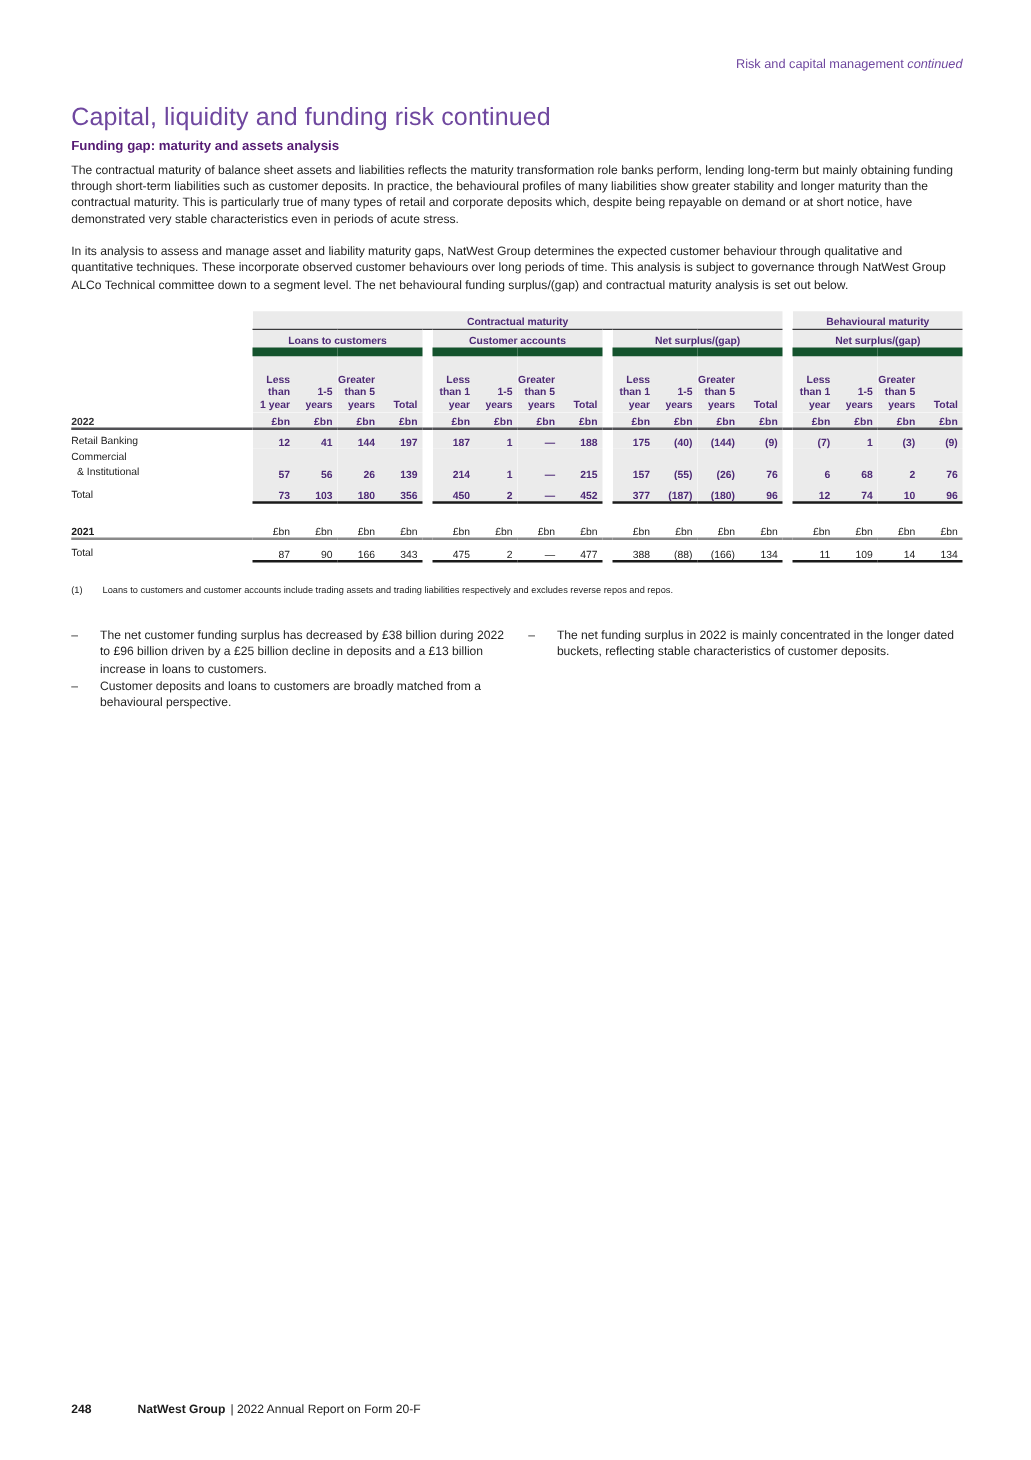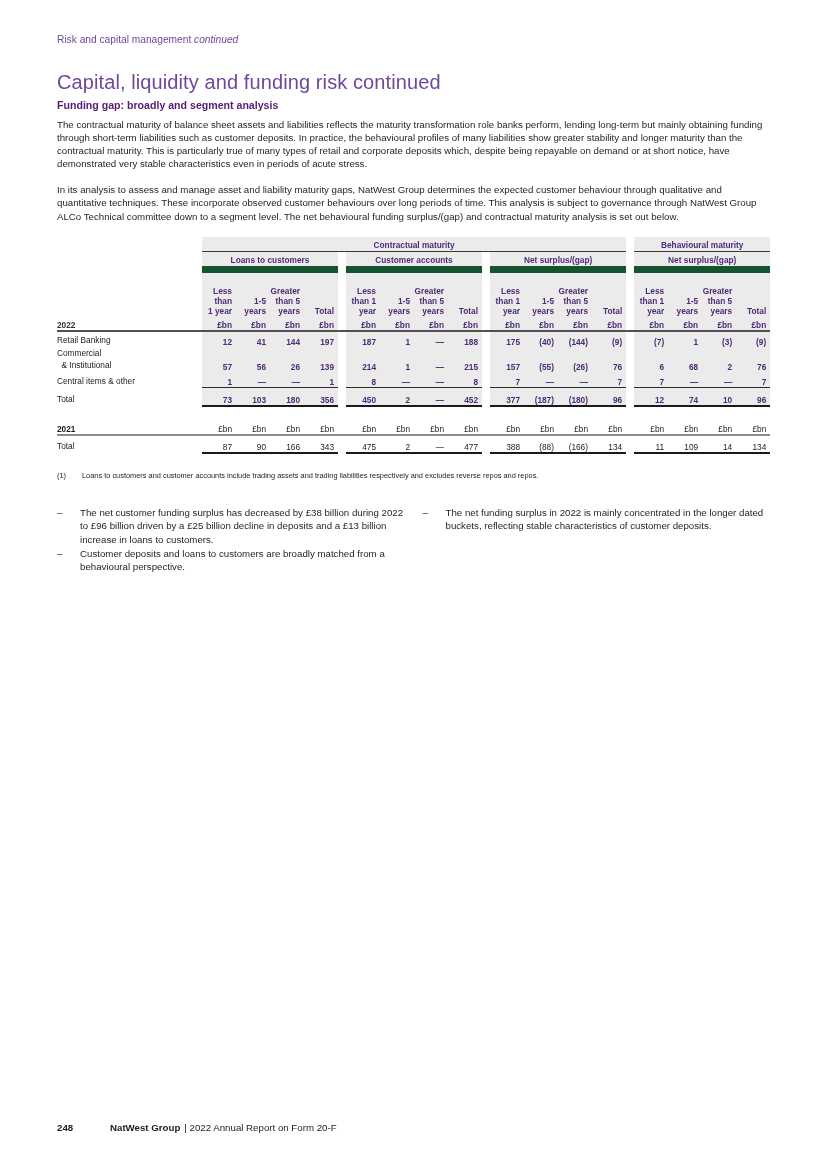--- a/index.html
+++ b/index.html
@@ -2,21 +2,21 @@
 <html><head>
 <meta charset="utf-8">
 <style>
   html,body{margin:0;padding:0;background:#fff;}
   .page{
     position:relative; width:825px; height:1168px; background:#ffffff;
     font-family:"Liberation Sans", sans-serif; color:#1c1c1c; overflow:hidden;
   }
   .content{ position:absolute; left:57px; top:0; width:713px; }
 
-  .running-header{ margin-top:34px; font-size:10.2px; color:#6f479f; }
+  .running-header{ margin-top:46px; font-size:10.2px; color:#6f479f;text-align:right; }
   .running-header .cont{ font-style:italic; }
 
   .h1{ margin-top:26px; font-size:20px; color:#6f479f; font-weight:400; letter-spacing:.1px;}
   .h2{ margin-top:5px; font-size:10.6px; color:#551a73; font-weight:bold; }
 
   .para{ margin-top:7px; font-size:9.7px; line-height:13.1px; color:#1f1f1f; text-align:left; }
   .para + .para{ margin-top:13px; }
 
   
   table.fg{ border-collapse:collapse; table-layout:fixed; width:713px; margin-top:14px; }
@@ -71,21 +71,21 @@
 
 <div class="page">
   <div class="content">
 
     <div class="running-header">
       <span>Risk and capital management</span>
       <span class="cont">continued</span>
     </div>
 
     <div class="h1">Capital, liquidity and funding risk continued</div>
-    <div class="h2">Funding gap: broadly and segment analysis</div>
+    <div class="h2">Funding gap: maturity and assets analysis</div>
 
     <div class="para">The contractual maturity of balance sheet assets and liabilities reflects the maturity transformation role banks perform, lending long-term but mainly obtaining funding through short-term liabilities such as customer deposits. In practice, the behavioural profiles of many liabilities show greater stability and longer maturity than the contractual maturity. This is particularly true of many types of retail and corporate deposits which, despite being repayable on demand or at short notice, have demonstrated very stable characteristics even in periods of acute stress.</div>
     <div class="para">In its analysis to assess and manage asset and liability maturity gaps, NatWest Group determines the expected customer behaviour through qualitative and quantitative techniques. These incorporate observed customer behaviours over long periods of time. This analysis is subject to governance through NatWest Group ALCo Technical committee down to a segment level. The net behavioural funding surplus/(gap) and contractual maturity analysis is set out below.</div>
 
     <table class="fg">
       <colgroup>
         <col class="c-lbl">
         <col class="c-num">
           <col class="c-num">
           <col class="c-num">
@@ -223,42 +223,20 @@
             <td class="sp"></td>
             <td class="num d gz">157</td>
             <td class="num d gz">(55)</td>
             <td class="num d gz">(26)</td>
             <td class="num d gz">76</td>
             <td class="sp"></td>
             <td class="num d gz">6</td>
             <td class="num d gz">68</td>
             <td class="num d gz">2</td>
             <td class="num d gz">76</td>
-          </tr>
-          <tr class="rd">
-            <td class="lbl rl">Central items &amp; other</td>
-            <td class="num d gz rb1">1</td>
-            <td class="num d gz rb1">—</td>
-            <td class="num d gz rb1">—</td>
-            <td class="num d gz rb1">1</td>
-            <td class="sp"></td>
-            <td class="num d gz rb1">8</td>
-            <td class="num d gz rb1">—</td>
-            <td class="num d gz rb1">—</td>
-            <td class="num d gz rb1">8</td>
-            <td class="sp"></td>
-            <td class="num d gz rb1">7</td>
-            <td class="num d gz rb1">—</td>
-            <td class="num d gz rb1">—</td>
-            <td class="num d gz rb1">7</td>
-            <td class="sp"></td>
-            <td class="num d gz rb1">7</td>
-            <td class="num d gz rb1">—</td>
-            <td class="num d gz rb1">—</td>
-            <td class="num d gz rb1">7</td>
           </tr>
           <tr class="rd rtot">
             <td class="lbl rl">Total</td>
             <td class="num d gz rb2">73</td>
             <td class="num d gz rb2">103</td>
             <td class="num d gz rb2">180</td>
             <td class="num d gz rb2">356</td>
             <td class="sp"></td>
             <td class="num d gz rb2">450</td>
             <td class="num d gz rb2">2</td>

